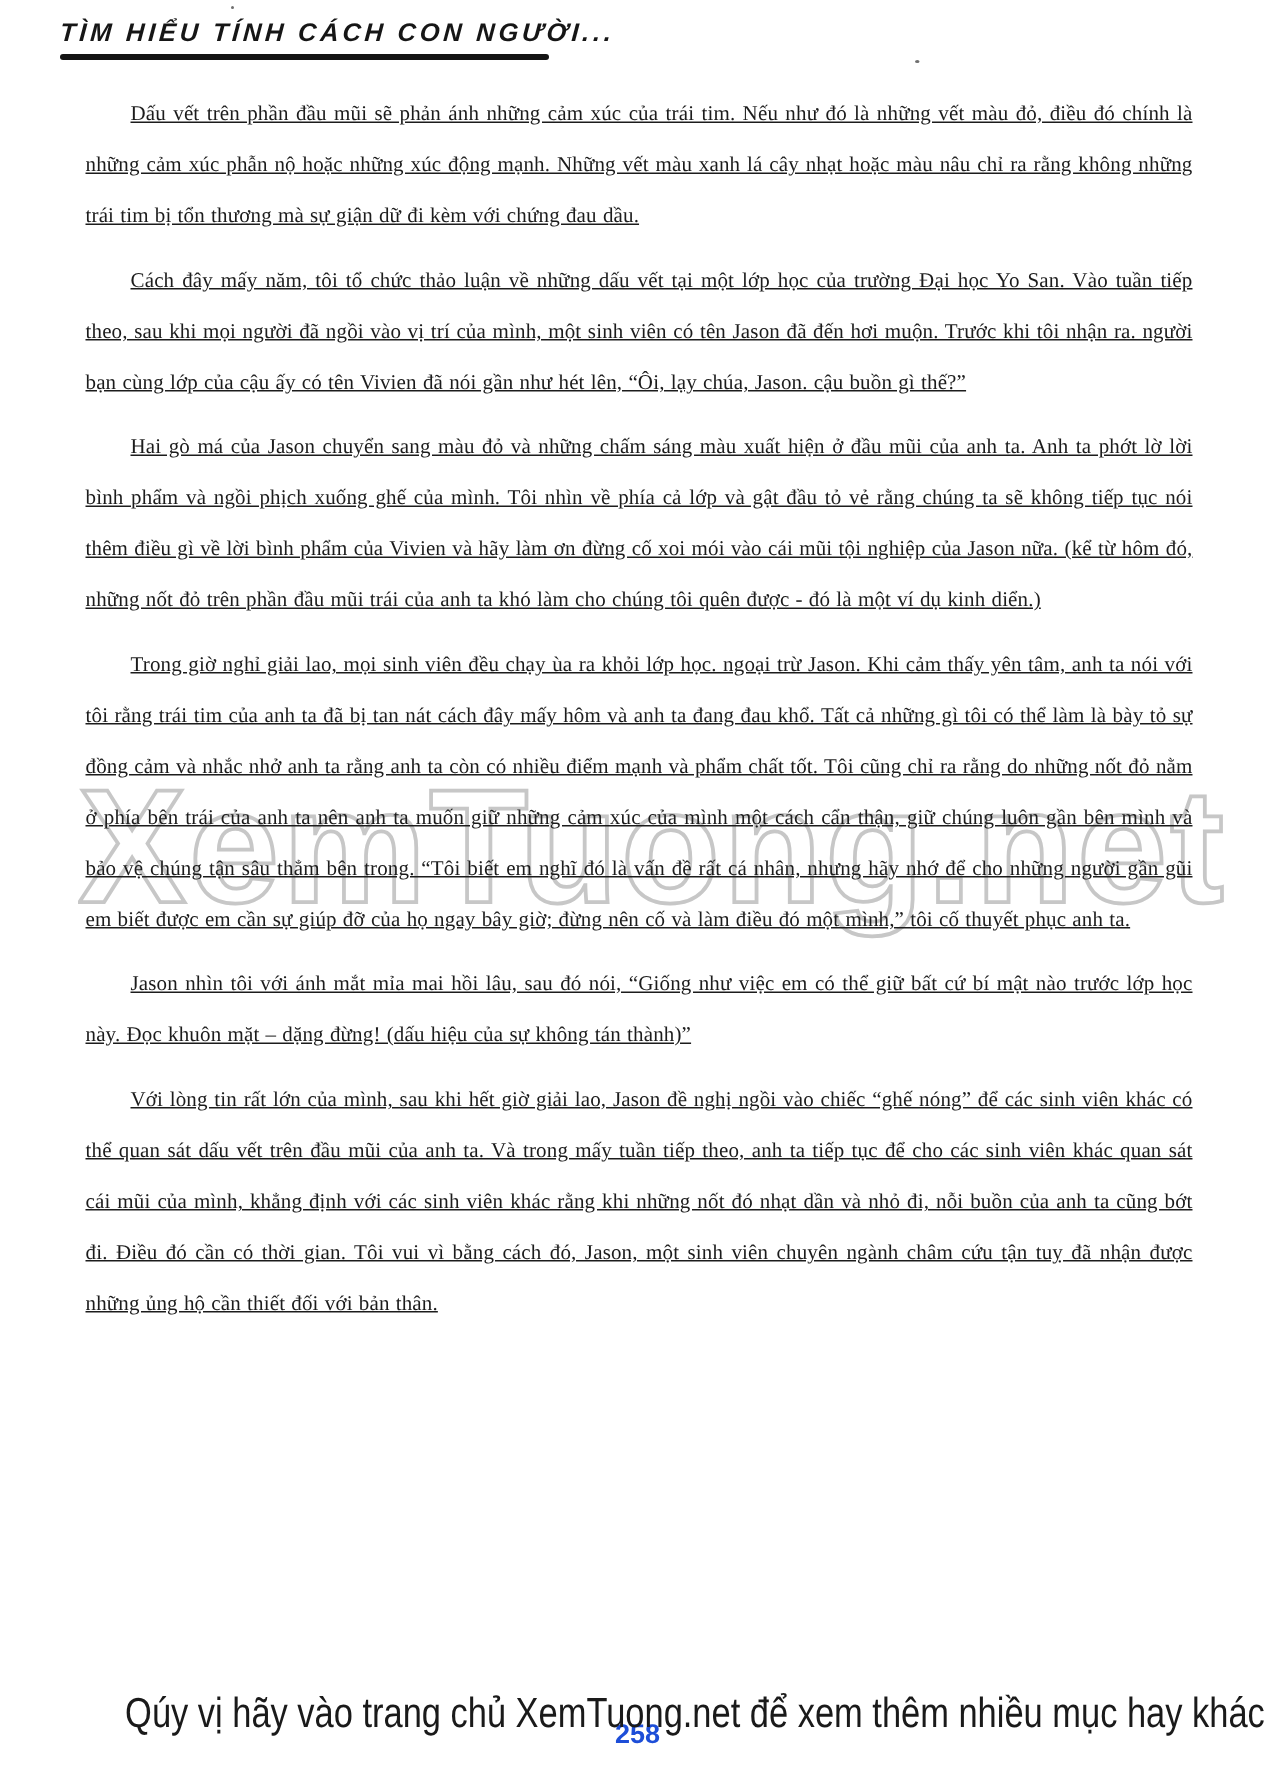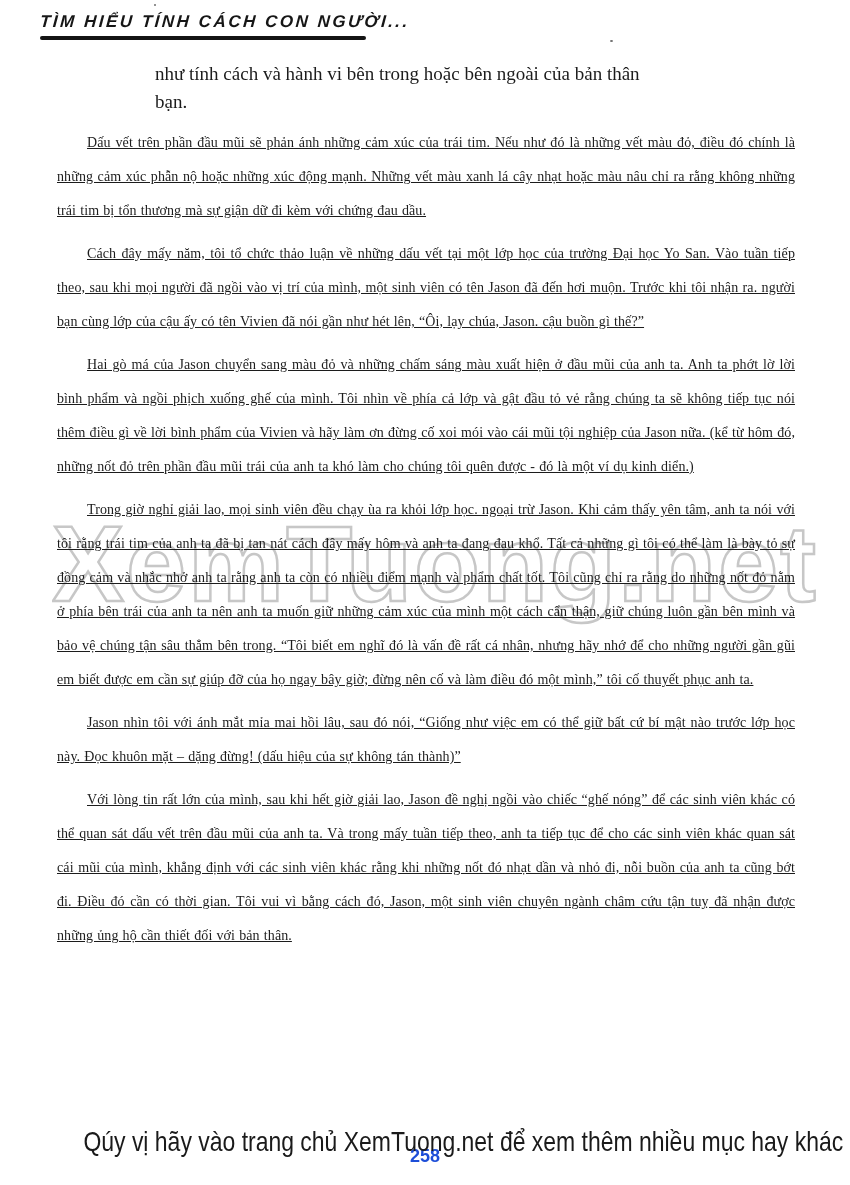--- a/index.html
+++ b/index.html
@@ -103,21 +103,20 @@
 </div>
 
 <div class="speck s1"></div>
 <div class="speck s2"></div>
 
 <div class="watermark">
   <span>XemTuong.net</span>
 </div>
 
 <div class="text-block">
-  <div class="intro">như tính cách và hành vi bên trong hoặc bên ngoài của bản thân bạn.</div>
   <p class="para">Dấu vết trên phần đầu mũi sẽ phản ánh những cảm xúc của trái tim. Nếu như đó là những vết màu đỏ, điều đó chính là những cảm xúc phẫn nộ hoặc những xúc động mạnh. Những vết màu xanh lá cây nhạt hoặc màu nâu chỉ ra rằng không những trái tim bị tổn thương mà sự giận dữ đi kèm với chứng đau dầu.</p>
   <p class="para">Cách đây mấy năm, tôi tổ chức thảo luận về những dấu vết tại một lớp học của trường Đại học Yo San. Vào tuần tiếp theo, sau khi mọi người đã ngồi vào vị trí của mình, một sinh viên có tên Jason đã đến hơi muộn. Trước khi tôi nhận ra. người bạn cùng lớp của cậu ấy có tên Vivien đã nói gần như hét lên, “Ôi, lạy chúa, Jason. cậu buồn gì thế?”</p>
   <p class="para">Hai gò má của Jason chuyển sang màu đỏ và những chấm sáng màu xuất hiện ở đầu mũi của anh ta. Anh ta phớt lờ lời bình phẩm và ngồi phịch xuống ghế của mình. Tôi nhìn về phía cả lớp và gật đầu tỏ vẻ rằng chúng ta sẽ không tiếp tục nói thêm điều gì về lời bình phẩm của Vivien và hãy làm ơn đừng cố xoi mói vào cái mũi tội nghiệp của Jason nữa. (kể từ hôm đó, những nốt đỏ trên phần đầu mũi trái của anh ta khó làm cho chúng tôi quên được - đó là một ví dụ kinh diển.)</p>
   <p class="para">Trong giờ nghỉ giải lao, mọi sinh viên đều chạy ùa ra khỏi lớp học. ngoại trừ Jason. Khi cảm thấy yên tâm, anh ta nói với tôi rằng trái tim của anh ta đã bị tan nát cách đây mấy hôm và anh ta đang đau khổ. Tất cả những gì tôi có thể làm là bày tỏ sự đồng cảm và nhắc nhở anh ta rằng anh ta còn có nhiều điểm mạnh và phẩm chất tốt. Tôi cũng chỉ ra rằng do những nốt đỏ nằm ở phía bên trái của anh ta nên anh ta muốn giữ những cảm xúc của mình một cách cẩn thận, giữ chúng luôn gần bên mình và bảo vệ chúng tận sâu thẳm bên trong. “Tôi biết em nghĩ đó là vấn đề rất cá nhân, nhưng hãy nhớ để cho những người gần gũi em biết được em cần sự giúp đỡ của họ ngay bây giờ; đừng nên cố và làm điều đó một mình,” tôi cố thuyết phục anh ta.</p>
   <p class="para">Jason nhìn tôi với ánh mắt mỉa mai hồi lâu, sau đó nói, “Giống như việc em có thể giữ bất cứ bí mật nào trước lớp học này. Đọc khuôn mặt – dặng đừng! (dấu hiệu của sự không tán thành)”</p>
   <p class="para">Với lòng tin rất lớn của mình, sau khi hết giờ giải lao, Jason đề nghị ngồi vào chiếc “ghế nóng” để các sinh viên khác có thể quan sát dấu vết trên đầu mũi của anh ta. Và trong mấy tuần tiếp theo, anh ta tiếp tục để cho các sinh viên khác quan sát cái mũi của mình, khẳng định với các sinh viên khác rằng khi những nốt đó nhạt dần và nhỏ đi, nỗi buồn của anh ta cũng bớt đi. Điều đó cần có thời gian. Tôi vui vì bằng cách đó, Jason, một sinh viên chuyên ngành châm cứu tận tuỵ đã nhận được những ủng hộ cần thiết đối với bản thân.</p>
 </div>
 
 <div class="page-number">258</div>
 

